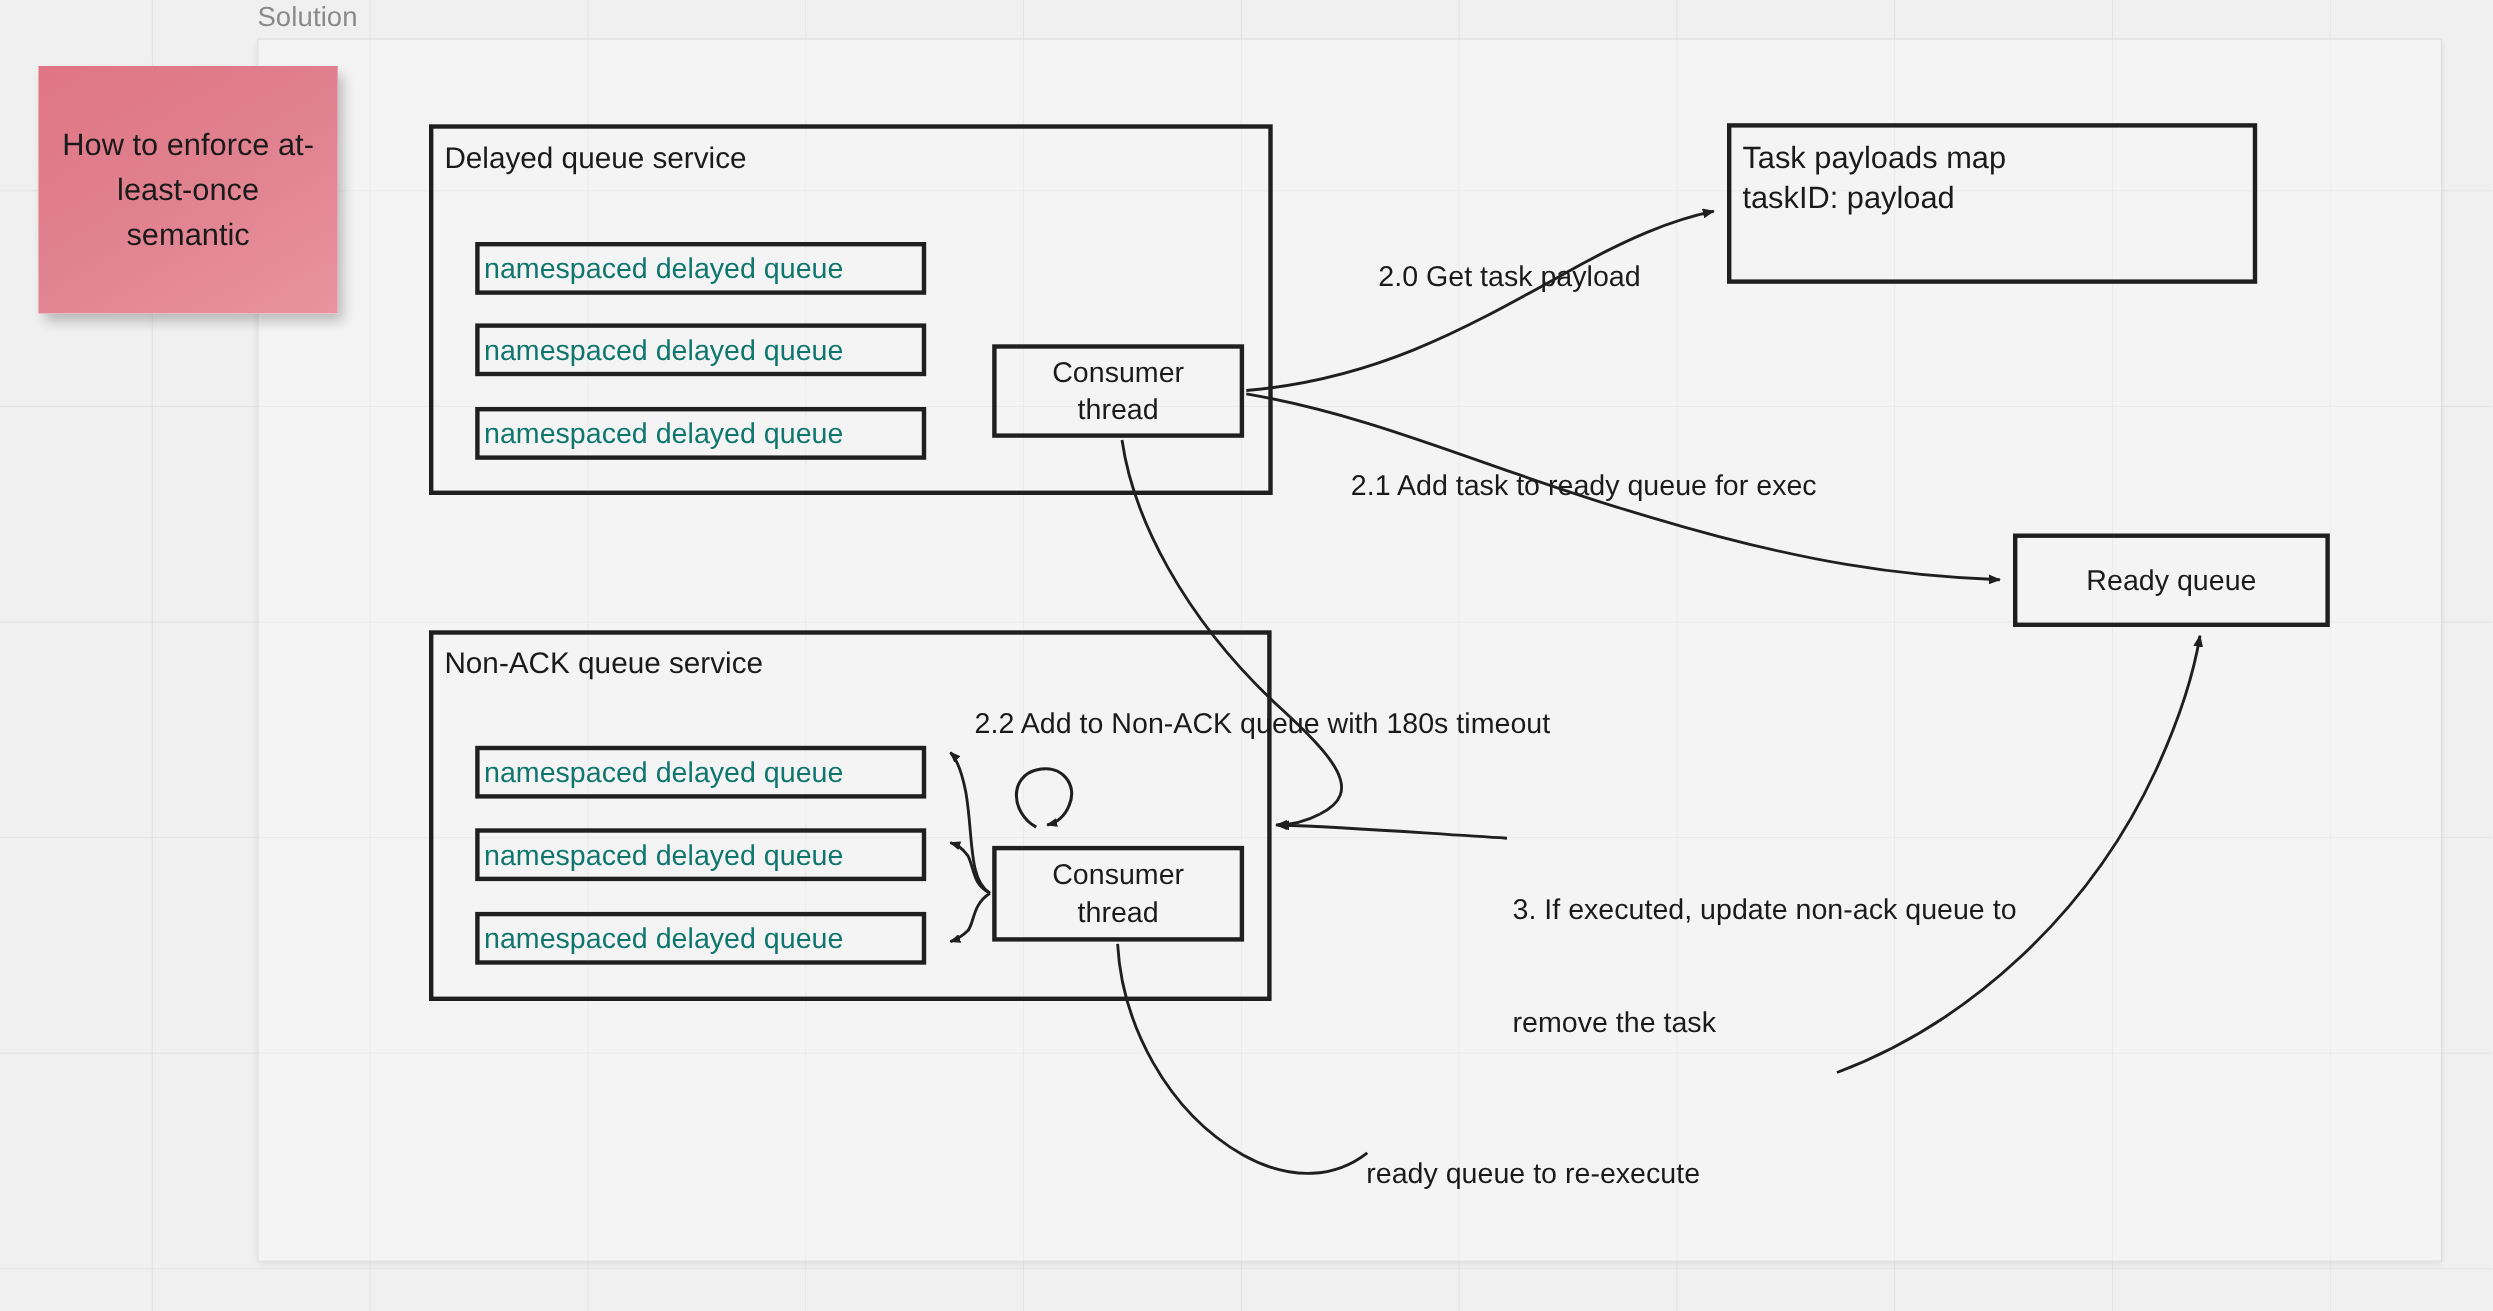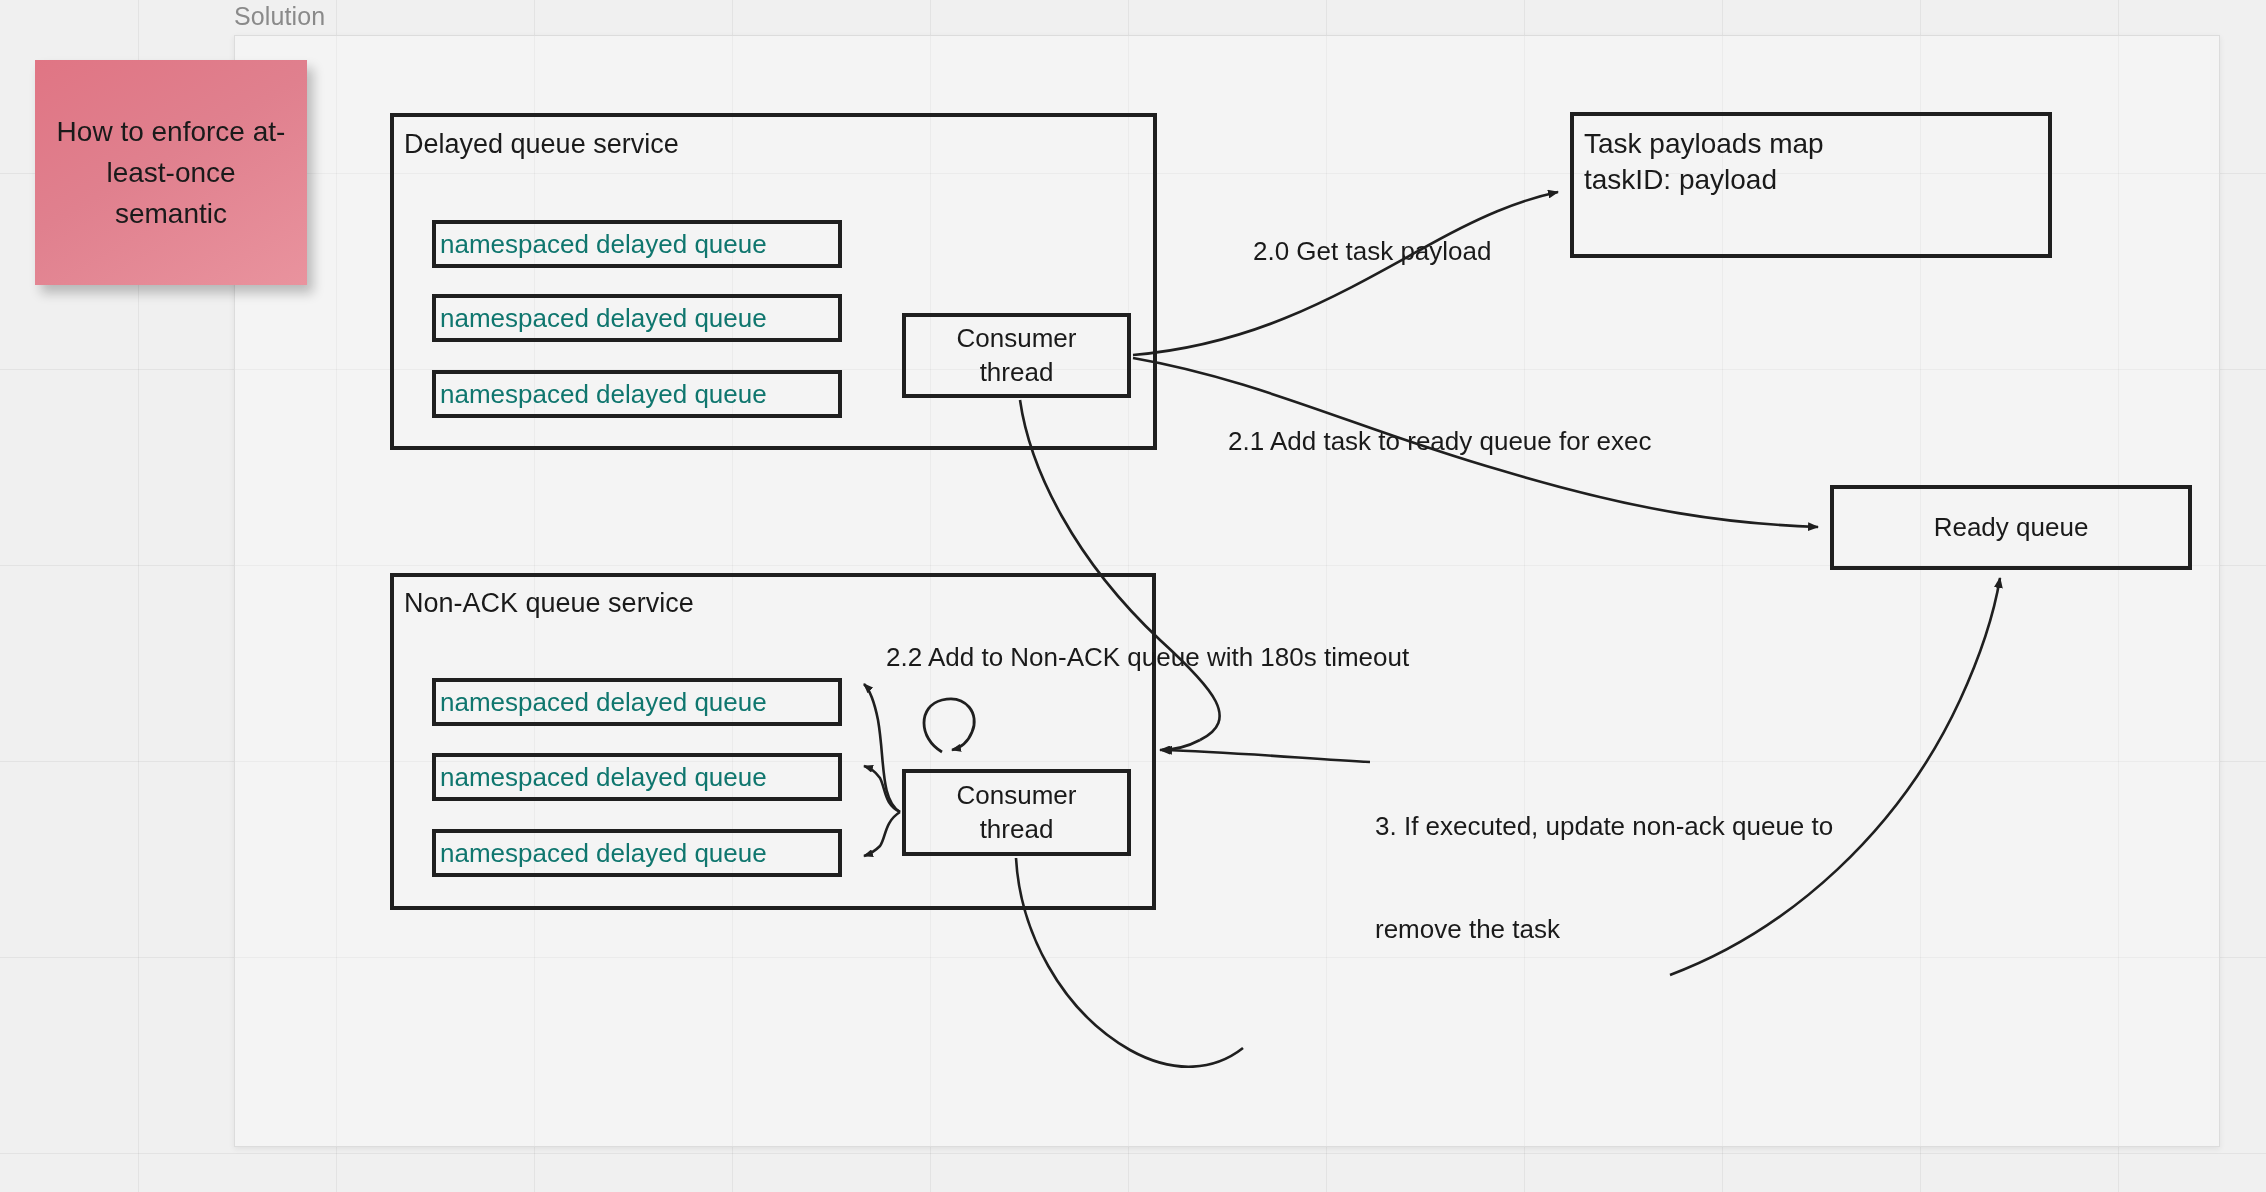--- a/index.html
+++ b/index.html
@@ -181,36 +181,37 @@
 thread</span></div>
 </div>
 
 <div class="plain-box topleft-box" style="left:1570px; top:112px; width:482px; height:146px;">
   <div class="box-label" style="text-align:left;">
     <div style="font-size:28px;">Task payloads map</div>
     <div style="font-size:28px;">taskID: payload</div>
   </div>
 </div>
 
-<div class="plain-box" style="left:1830px; top:485px; width:362px; height:85px;">
+<div class="plain-box" style="left:1830px; top:485px; width:288px; height:85px;">
   <div class="box-label">Ready queue</div>
 </div>
 
 <div class="edge-label" style="left:1253px; top:234px;">2.0 Get task payload</div>
 
 <div class="edge-label" style="left:1228px; top:424px;">2.1 Add task to ready queue for exec</div>
 
 <div class="edge-label" style="left:886px; top:640px;">2.2 Add to Non-ACK queue with 180s timeout</div>
 
 <div class="edge-label" style="left:1375px; top:740px;">
   <div>3. If executed, update non-ack queue to</div>
   <div>remove the task</div>
 </div>
 
 <div class="edge-label" style="left:1242px; top:980px;">
+  <div>ready queue to re-execute</div>
 </div>
 
 <svg id="connectors" viewBox="0 0 2266 1192">
   <defs>
     <marker id="arrowhead" markerWidth="11" markerHeight="9" refX="10" refY="4.5" orient="auto" markerUnits="userSpaceOnUse">
       <path d="M0,0 L11,4.5 L0,9 Z" fill="#1f1f1f"></path>
     </marker>
     <marker id="arrowhead-sm" markerWidth="10" markerHeight="8" refX="9" refY="4" orient="auto" markerUnits="userSpaceOnUse">
       <path d="M0,0 L10,4 L0,8 Z" fill="#1f1f1f"></path>
     </marker>

